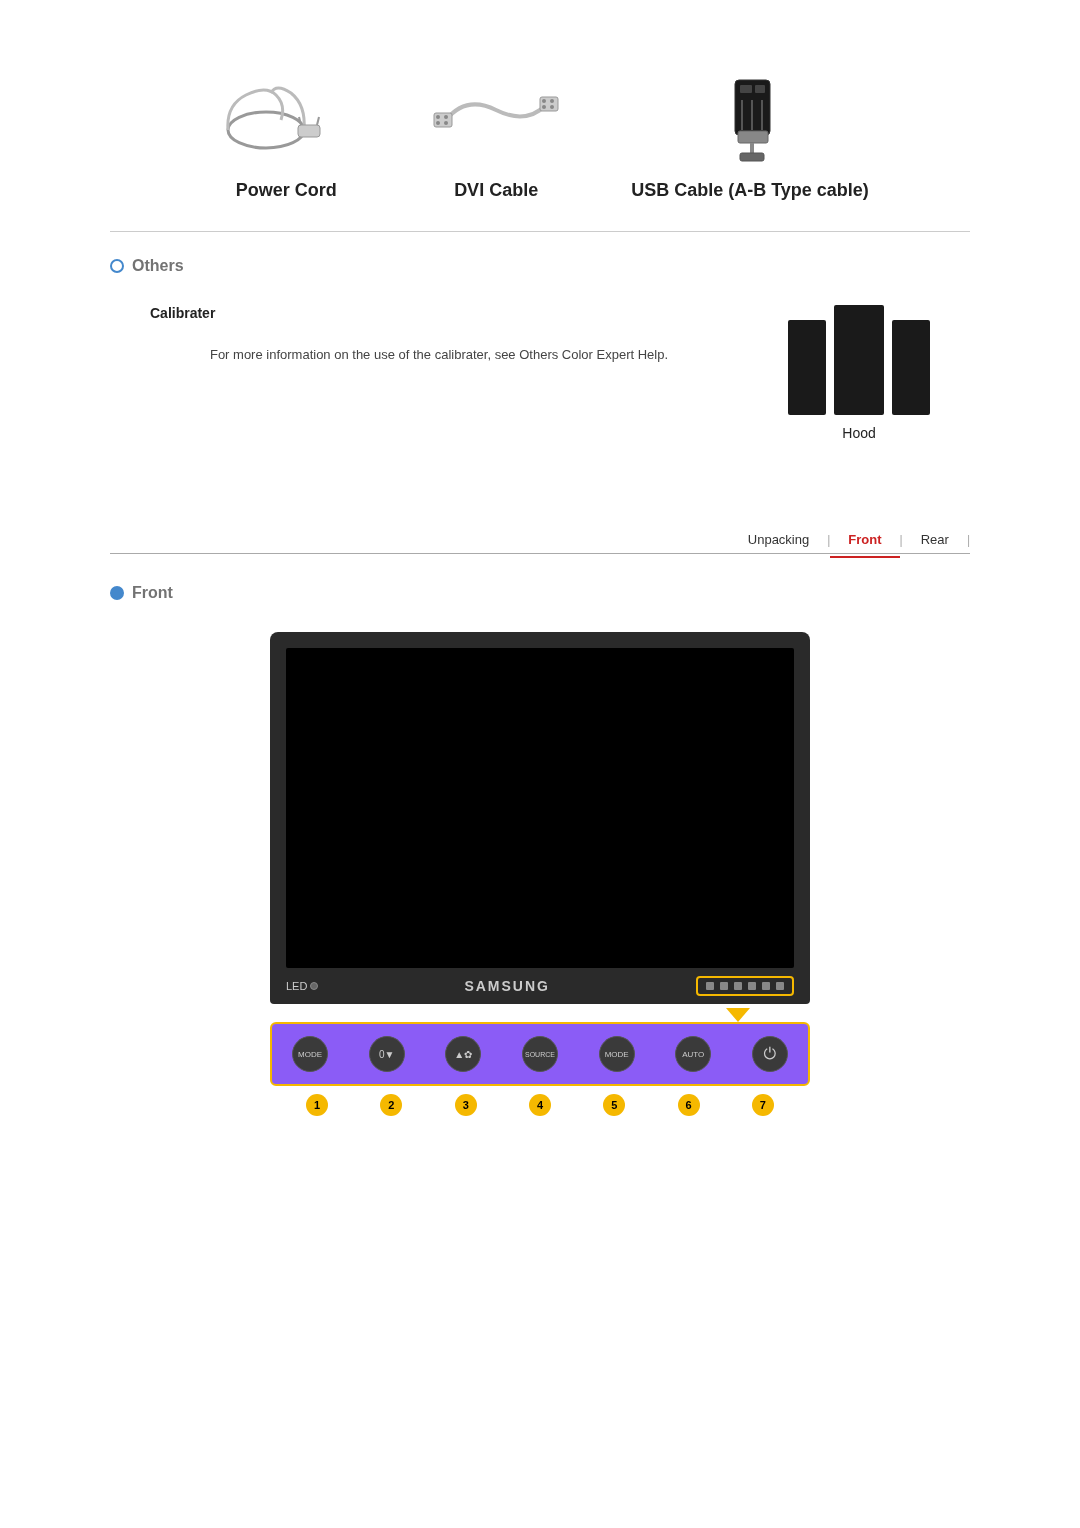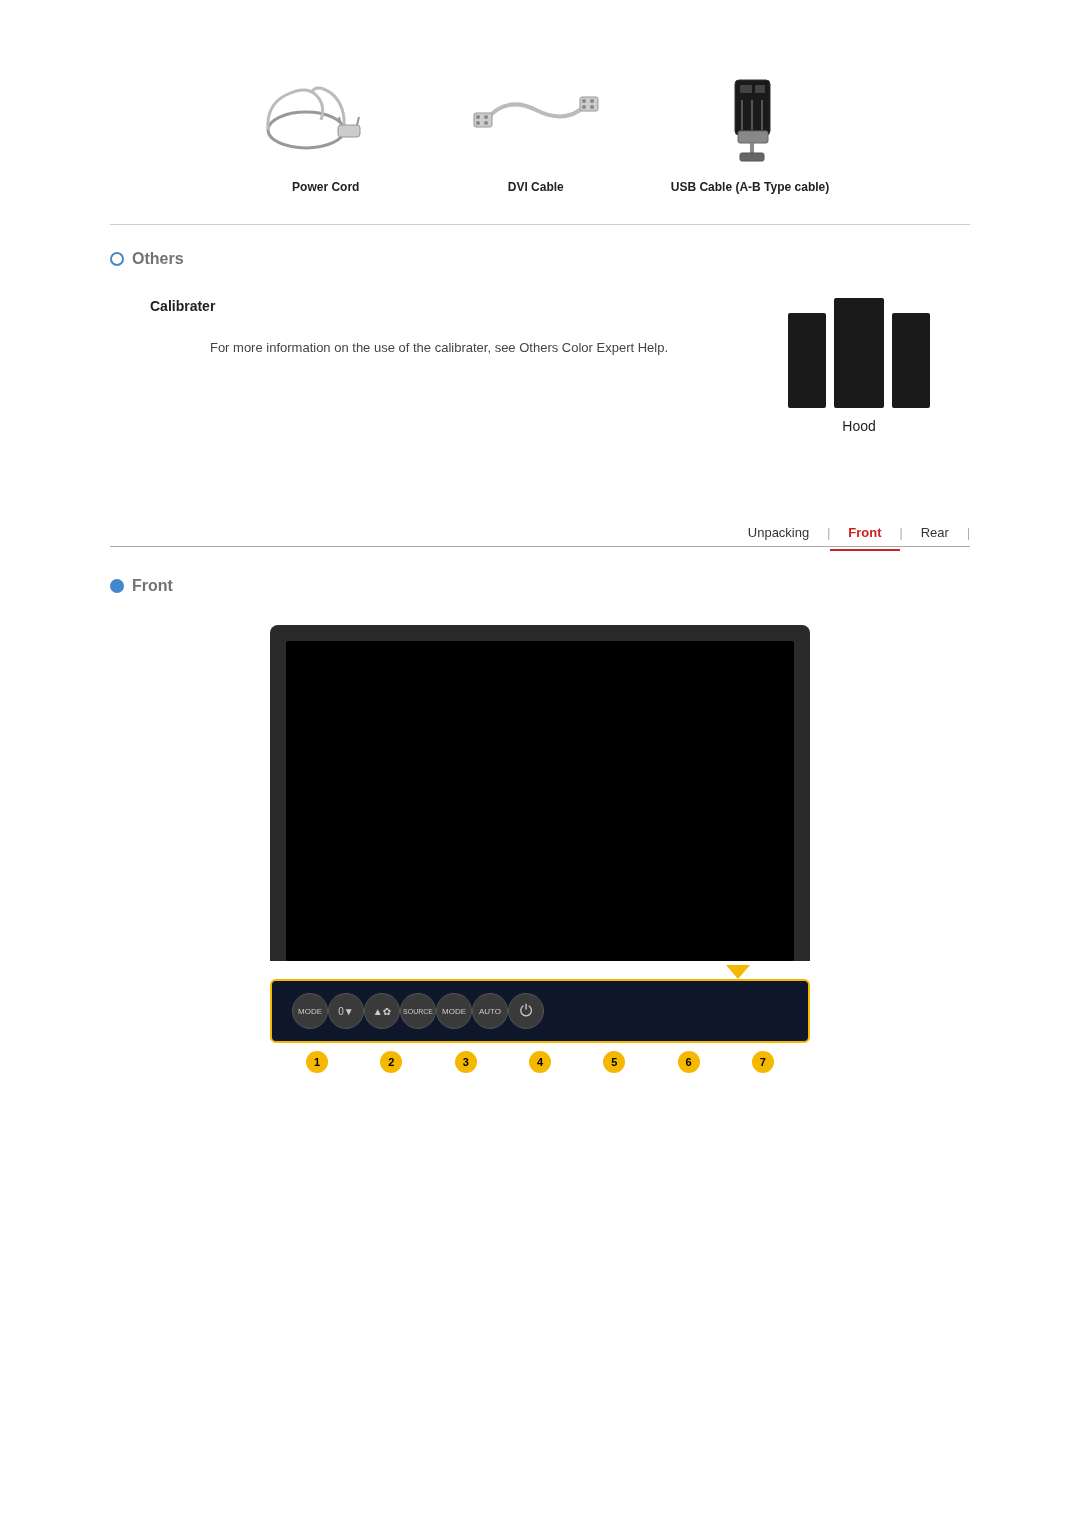--- a/index.html
+++ b/index.html
@@ -36,21 +36,21 @@
 
     .accessory-image {
       width: 150px;
       height: 100px;
       display: flex;
       align-items: center;
       justify-content: center;
     }
 
     .accessory-label {
-      font-size: 12px;
+      font-size: 18px;
       font-weight: bold;
       text-align: center;
       color: #222;
     }
 
     
     .section-divider {
       border: none;
       border-top: 1px solid #ccc;
       margin: 10px 0;
@@ -267,27 +267,27 @@
     .arrow-down {
       width: 0;
       height: 0;
       border-left: 12px solid transparent;
       border-right: 12px solid transparent;
       border-top: 14px solid #f5b800;
     }
 
     
     .control-panel {
-      background: #0f172a;
+      background: #8b5cf6;
       border: 2px solid #f5b800;
       border-radius: 6px;
       width: 540px;
       padding: 12px 20px;
       display: flex;
-      justify-content: flex-start;
+      justify-content: space-between;
       align-items: center;
       margin-top: 0;
     }
 
     .ctrl-btn {
       display: flex;
       flex-direction: column;
       align-items: center;
       gap: 4px;
     }
@@ -438,20 +438,35 @@
       <span class="section-title">Front</span>
     </div>
 
     <div class="monitor-container">
       <div>
 
         <div class="monitor-body">
           <div class="monitor-screen"></div>
         </div>
 
+        <div class="monitor-bottom-bar">
+          <div class="led-label">
+            <span>LED</span>
+            <div class="led-indicator"></div>
+          </div>
+          <div class="samsung-brand">SAMSUNG</div>
+          <div class="button-group-highlight">
+            <div class="btn-dot"></div>
+            <div class="btn-dot"></div>
+            <div class="btn-dot"></div>
+            <div class="btn-dot"></div>
+            <div class="btn-dot"></div>
+            <div class="btn-dot"></div>
+          </div>
+        </div>
 
         <div class="arrow-down-indicator">
           <div class="arrow-down"></div>
         </div>
 
         <div class="control-panel">
 
           <div class="ctrl-btn">
             <div class="ctrl-btn-icon">
               <span style="font-size:8px;">MODE</span>

